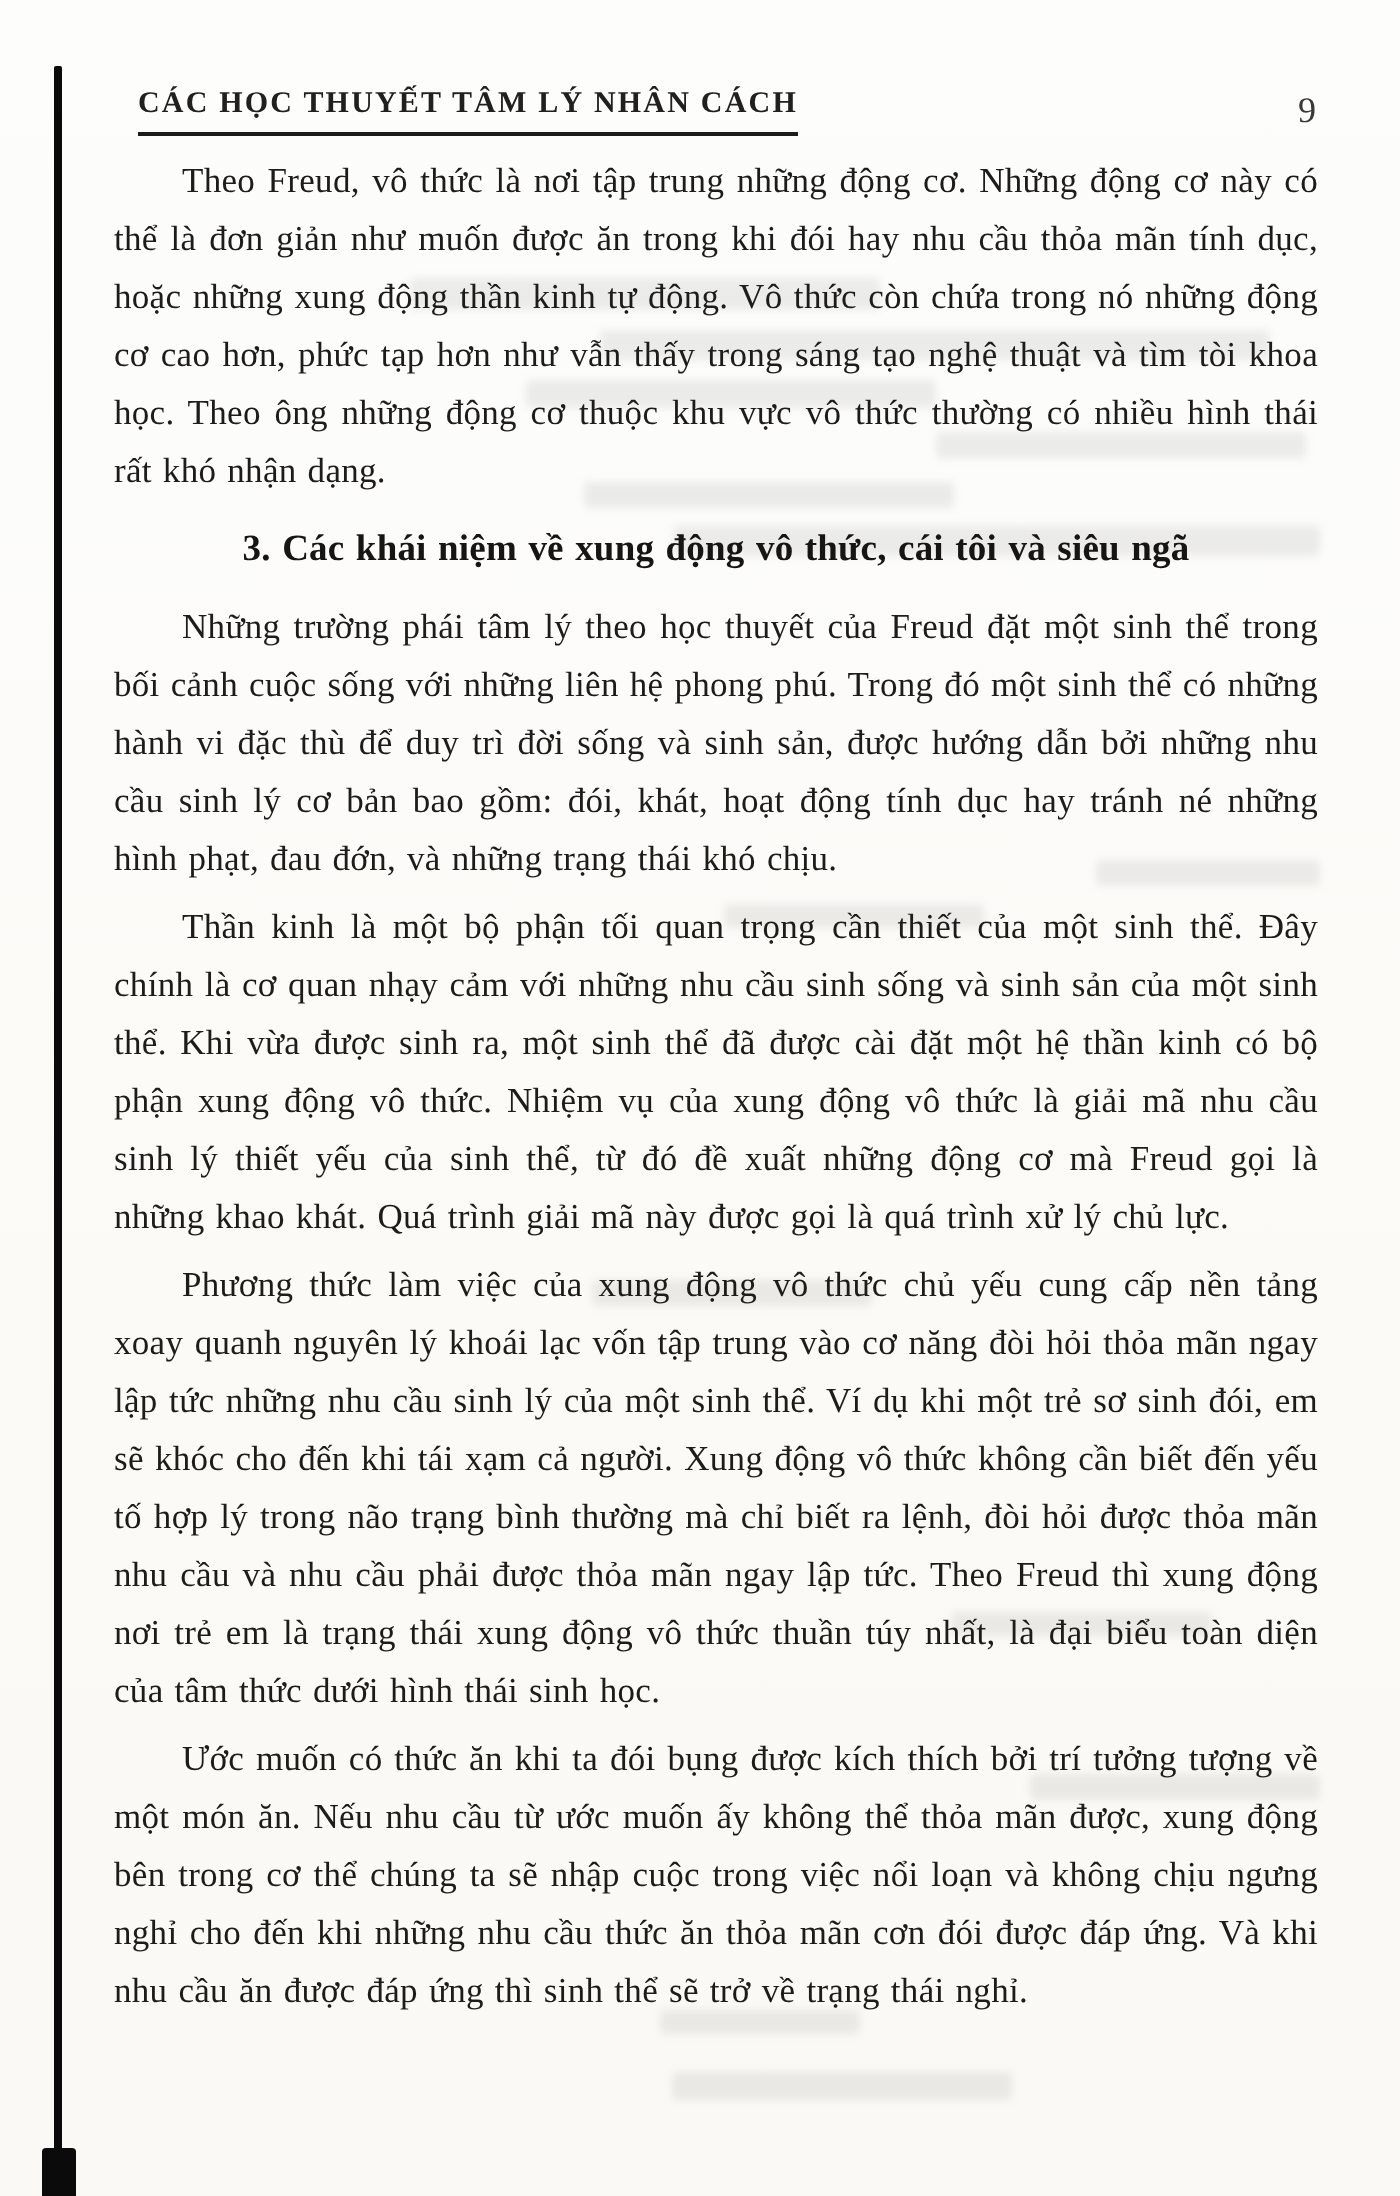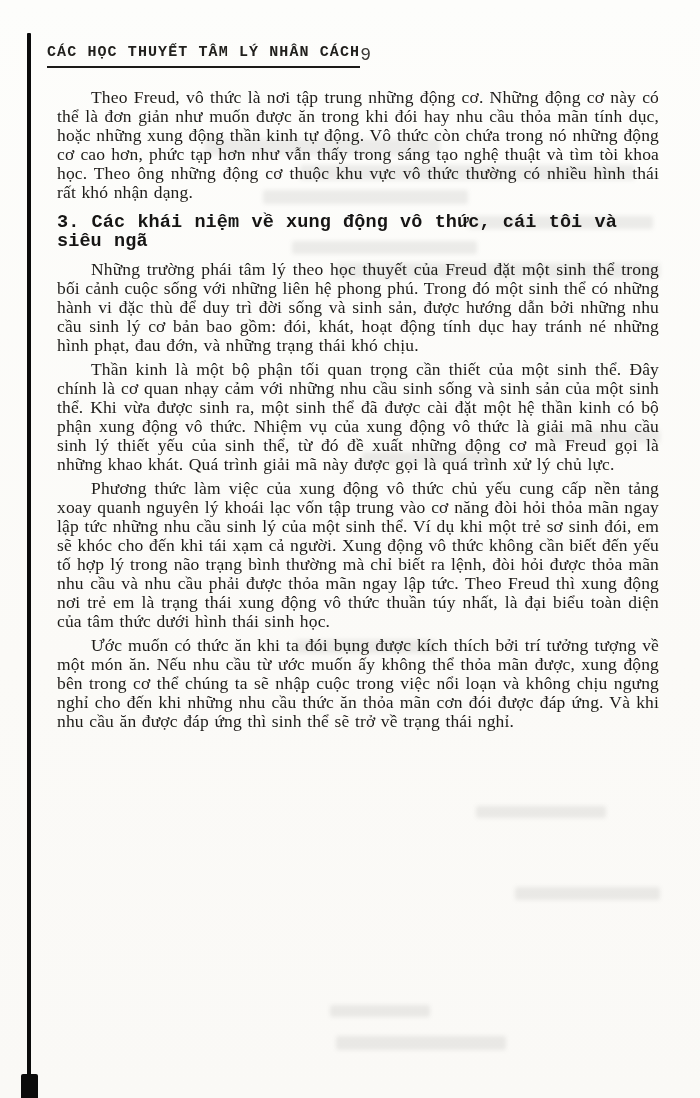--- a/index.html
+++ b/index.html
@@ -28,60 +28,60 @@
     left: 21px; bottom: 0;
     width: 17px; height: 24px;
     background: #0b0b0b;
     border-radius: 2px 2px 0 0;
     z-index: 3;
   }
 
   
   .header {
     position: absolute;
-    left: 47px; right: 42px; top: 44px;
+    left: 69px; right: 42px; top: 44px;
     display: flex;
+    justify-content: space-between;
     align-items: flex-start;
     z-index: 2;
-    font-family: Liberation Mono, monospace;
   }
   .title {
     font-weight: bold;
     font-size: 15px;
     letter-spacing: 1.1px;
     color: #21201d;
     border-bottom: 2px solid #1c1b19;
     padding-bottom: 5px;
   }
   .pagenum {
     font-size: 18px;
     color: #3b3936;
     line-height: 1;
     padding-top: 2px;
   }
 
   
   .content {
     position: absolute;
-    left: 57px; right: 41px; top: 88px;
+    left: 57px; right: 41px; top: 76px;
     text-align: justify;
     font-size: 17.5px;
-    line-height: 19px;
+    line-height: 29px;
     letter-spacing: 0.15px;
     word-spacing: 1px;
     z-index: 1;
   }
   .para { margin: 0 0 5px 0; text-indent: 34px; }
   .it { }
   .section-heading {
-    font-family: Liberation Mono, monospace;
+    font-family: Liberation Serif, serif;
     font-size: 18.5px;
     font-weight: bold;
     color: #161514;
-    text-align: left;
+    text-align: center;
     letter-spacing: 0.1px;
     margin: 11px 0 9px 0;
   }
 
   
   .smudges { position: absolute; inset: 0; pointer-events: none; z-index: 0; }
   .smudge {
     position: absolute;
     background: rgba(70, 68, 64, 0.09);
     filter: blur(2px);

